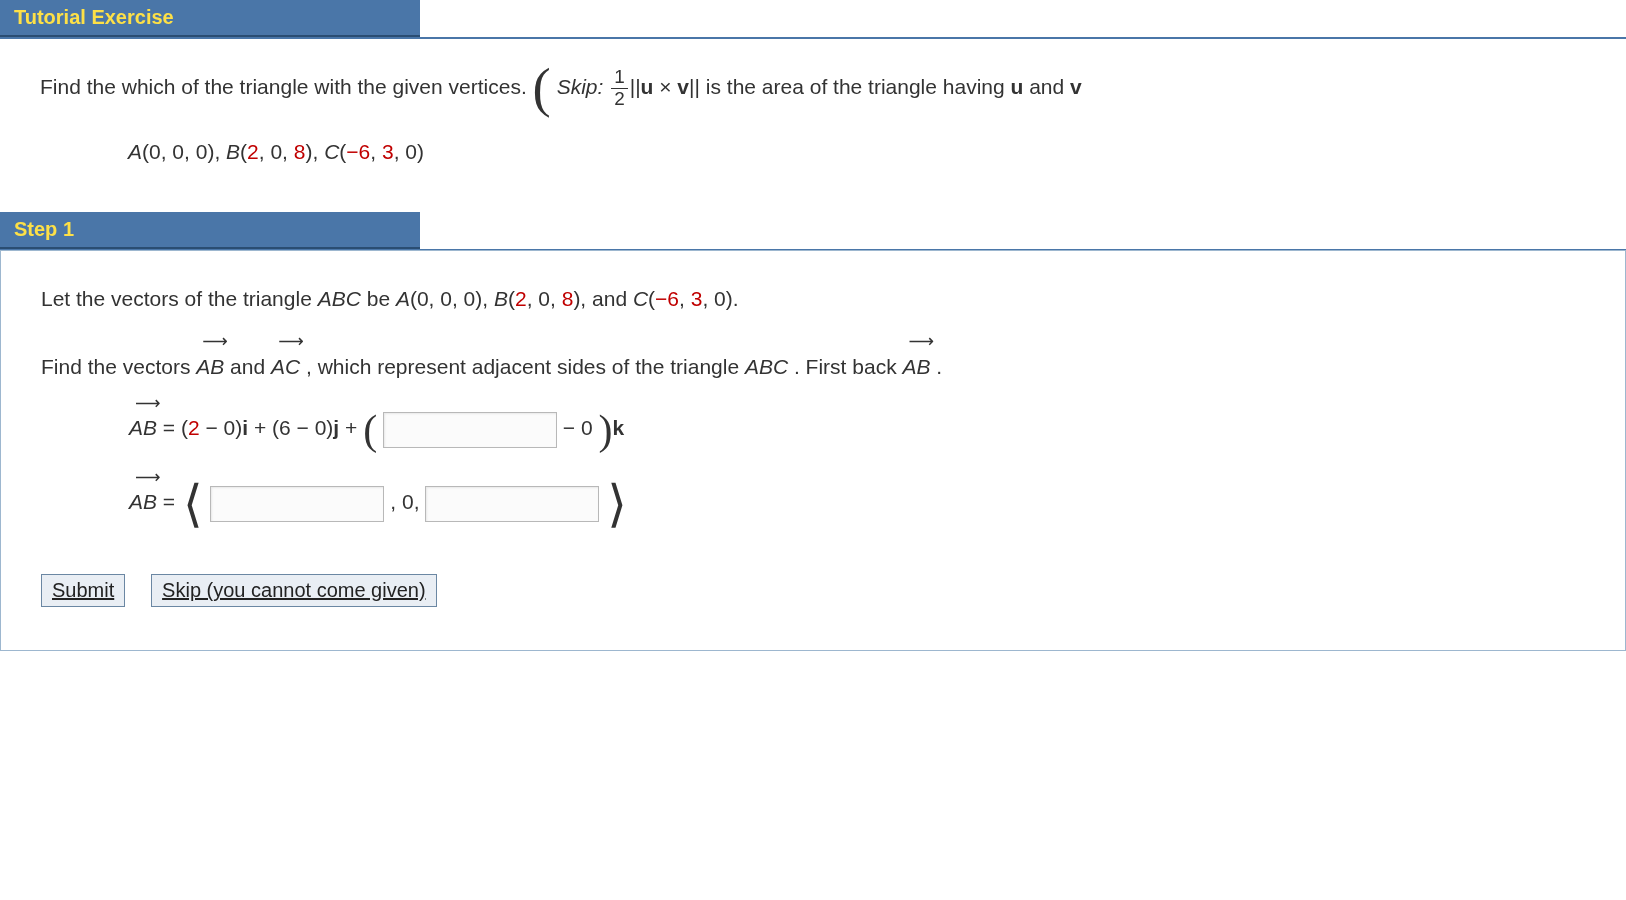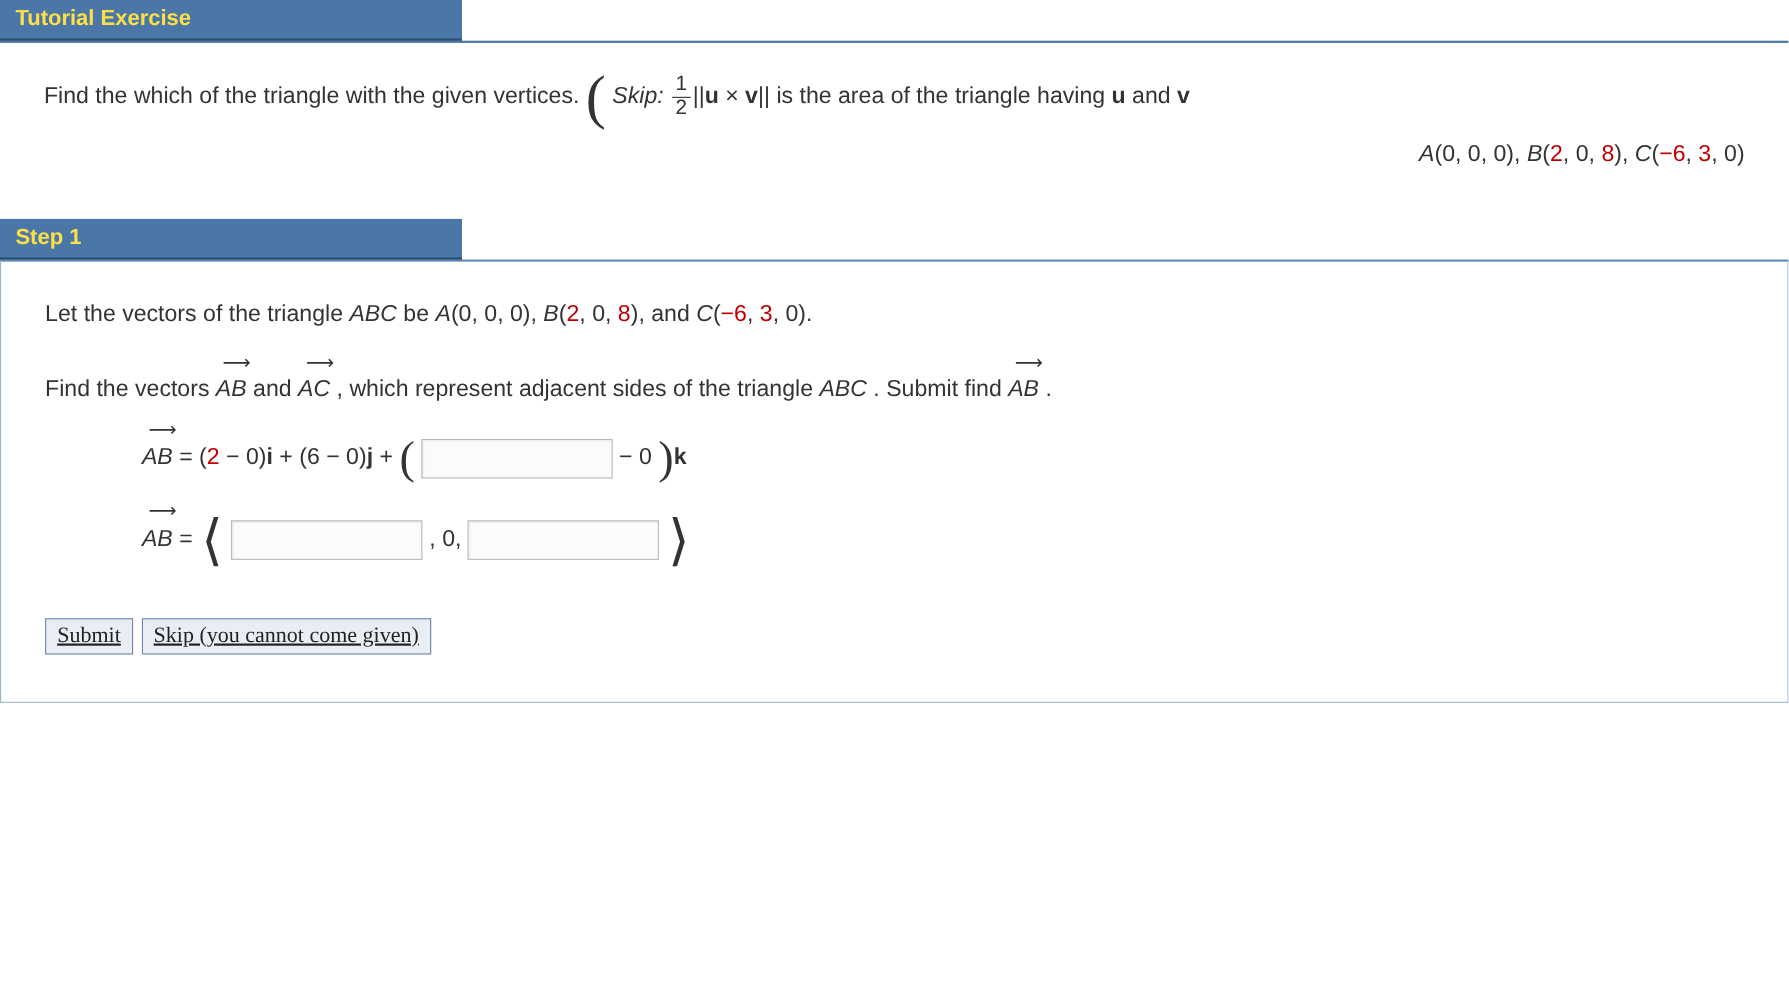--- a/index.html
+++ b/index.html
@@ -101,25 +101,25 @@
   }
   .eqline {
     margin: 22px 0;
   }
   .btn {
     display: inline-block;
     background: #e9eef4;
     border: 1px solid #6b87a3;
     padding: 4px 10px;
     font-size: 20px;
-    font-family: Liberation Serif, serif;
+    font-family: Liberation Sans, sans-serif;
     color: #222;
     cursor: pointer;
     text-decoration: underline;
-    margin-right: 2px;
+    margin-right: 20px;
   }
   .button-row { margin-top: 48px; }
   .nowrap { white-space: nowrap; }
 </style>
 </head>
 <body>
 
 <div class="section-header-row">
   <div class="section-header">
     <span>Tutorial Exercise</span>
@@ -134,21 +134,21 @@
     <span class="frac">
       <span class="num">1</span>
       <span class="den">2</span>
     </span><span>||</span><span class="bold">u</span><span> × </span><span class="bold">v</span><span>||</span>
     <span> is the area of the triangle having </span>
     <span class="bold">u</span>
     <span> and </span>
     <span class="bold">v</span>
   </div>
 
-  <div class="indent" style="margin-top:10px;text-align:right;">
+  <div class="indent" style="margin-top:22px;">
     <span class="ital">A</span><span>(0, 0, 0), </span>
     <span class="ital">B</span><span>(</span><span class="red">2</span><span>, 0, </span><span class="red">8</span><span>), </span>
     <span class="ital">C</span><span>(</span><span class="red">−6</span><span>, </span><span class="red">3</span><span>, 0)</span>
   </div>
 </div>
 
 <div class="section-header-row">
   <div class="section-header">
     <span>Step 1</span>
   </div>
@@ -166,21 +166,21 @@
       <span class="ital">C</span><span>(</span><span class="red">−6</span><span>, </span><span class="red">3</span><span>, 0).</span>
     </div>
 
     <div style="margin-top:28px;">
       <span>Find the vectors </span>
       <span class="vec nowrap"><span class="arrow">⟶</span><span>AB</span></span>
       <span> and </span>
       <span class="vec nowrap"><span class="arrow">⟶</span><span>AC</span></span>
       <span>, which represent adjacent sides of the triangle </span>
       <span class="ital">ABC</span>
-      <span>. Submit find </span>
+      <span>. First back </span>
       <span class="vec nowrap"><span class="arrow">⟶</span><span>AB</span></span>
       <span>.</span>
     </div>
 
     <div class="indent eqline">
       <span class="vec nowrap"><span class="arrow">⟶</span><span>AB</span></span>
       <span> = </span>
       <span>(</span><span class="red">2</span><span> − 0)</span><span class="bold">i</span>
       <span> + (6 − 0)</span><span class="bold">j</span>
       <span> + </span>

